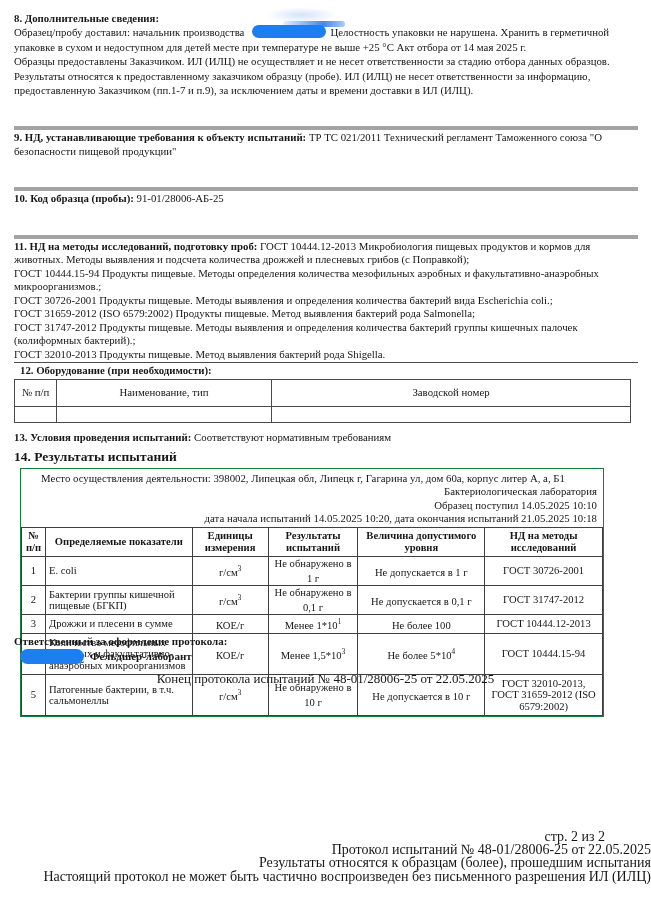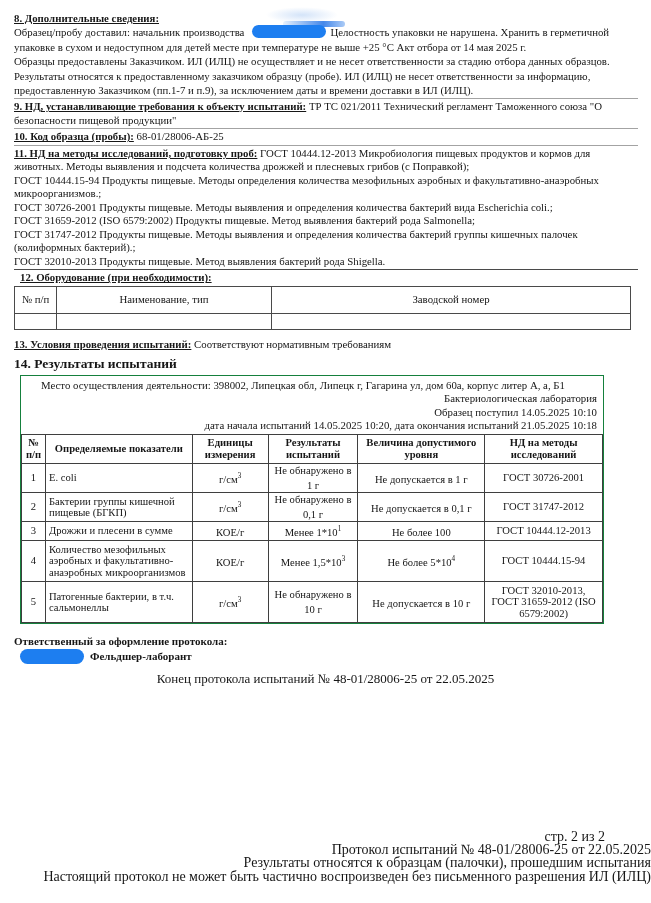--- a/index.html
+++ b/index.html
@@ -1,25 +1,25 @@
 <!DOCTYPE html>
 <html><head>
 <meta charset="utf-8">
 <style>
   html,body { margin:0; padding:0; background:#e8e8e8; }
   .page {
     position:relative; width:651px; height:903px; background:#ffffff;
     font-family:"Liberation Serif", serif; color:#161616; overflow:hidden;
     margin:0 auto;
   }
-  .b { font-weight:bold;text-decoration:underline; }
+  .b { font-weight:bold; }
   .top-sections { position:absolute; left:14px; top:10px; width:624px; font-size:10.8px; line-height:13.5px; }
   .sec { padding:1px 0; }
   .sec8 { line-height:14.4px; }
-  .rule-top { border-top:1px solid #a3a3a3; }
+  .rule-top { border-top:4px solid #a3a3a3;margin-top:28px; }
   .rule-bottom { border-bottom:1px solid #4a4a4a; }
   .redact {
     display:inline-block; width:74px; height:13px; background:#1d7ef0;
     border-radius:7px; vertical-align:-2px; margin:0 4px 0 8px;
   }
   .redact2 { width:64px; height:15px; border-radius:8px; margin:0 6px 0 6px; vertical-align:-4px; }
   .smudge-halo {
     position:absolute; left:252px; top:4px; width:100px; height:22px; border-radius:50%;
     background:radial-gradient(ellipse 50% 50% at 50% 50%, rgba(120,170,235,0.32), rgba(255,255,255,0) 72%);
   }
@@ -72,21 +72,21 @@
       <div>Образцы предоставлены Заказчиком. ИЛ (ИЛЦ) не осуществляет и не несет ответственности за стадию отбора данных образцов. Результаты относятся к предоставленному заказчиком образцу (пробе). ИЛ (ИЛЦ) не несет ответственности за информацию, предоставленную Заказчиком (пп.1-7 и п.9), за исключением даты и времени доставки в ИЛ (ИЛЦ).</div>
     </div>
 
     <div class="sec rule-top">
       <span class="b">9. НД, устанавливающие требования к объекту испытаний:</span>
       <span>ТР ТС 021/2011 Технический регламент Таможенного союза "О безопасности пищевой продукции"</span>
     </div>
 
     <div class="sec rule-top">
       <span class="b">10. Код образца (пробы):</span>
-      <span>68-01/28006-АБ-25</span>
+      <span>91-01/28006-АБ-25</span>
     </div>
 
     <div class="sec rule-top rule-bottom">
       <span class="b">11. НД на методы исследований, подготовку проб:</span>
       <span>ГОСТ 10444.12-2013 Микробиология пищевых продуктов и кормов для животных. Методы выявления и подсчета количества дрожжей и плесневых грибов (с Поправкой);</span>
       <div>ГОСТ 10444.15-94 Продукты пищевые. Методы определения количества мезофильных аэробных и факультативно-анаэробных микроорганизмов.;</div>
       <div>ГОСТ 30726-2001 Продукты пищевые. Методы выявления и определения количества бактерий вида Escherichia coli.;</div>
       <div>ГОСТ 31659-2012 (ISO 6579:2002) Продукты пищевые. Метод выявления бактерий рода Salmonella;</div>
       <div>ГОСТ 31747-2012 Продукты пищевые. Методы выявления и определения количества бактерий группы кишечных палочек (колиформных бактерий).;</div>
       <div>ГОСТ 32010-2013 Продукты пищевые. Метод выявления бактерий рода Shigella.</div>
@@ -199,17 +199,17 @@
     <div>Ответственный за оформление протокола:</div>
     <div><span class="redact redact2"></span><span>Фельдшер-лаборант</span></div>
   </div>
 
   <div class="end-line">Конец протокола испытаний № 48-01/28006-25 от 22.05.2025</div>
 
   <div class="page-num">стр. 2 из 2</div>
 
   <div class="footer-lines">
     <div>Протокол испытаний № 48-01/28006-25 от 22.05.2025</div>
-    <div>Результаты относятся к образцам (палочки), прошедшим испытания</div>
+    <div>Результаты относятся к образцам (более), прошедшим испытания</div>
     <div>Настоящий протокол не может быть частично воспроизведен без письменного разрешения ИЛ (ИЛЦ)</div>
   </div>
 
 </div>
 
 </body></html>

